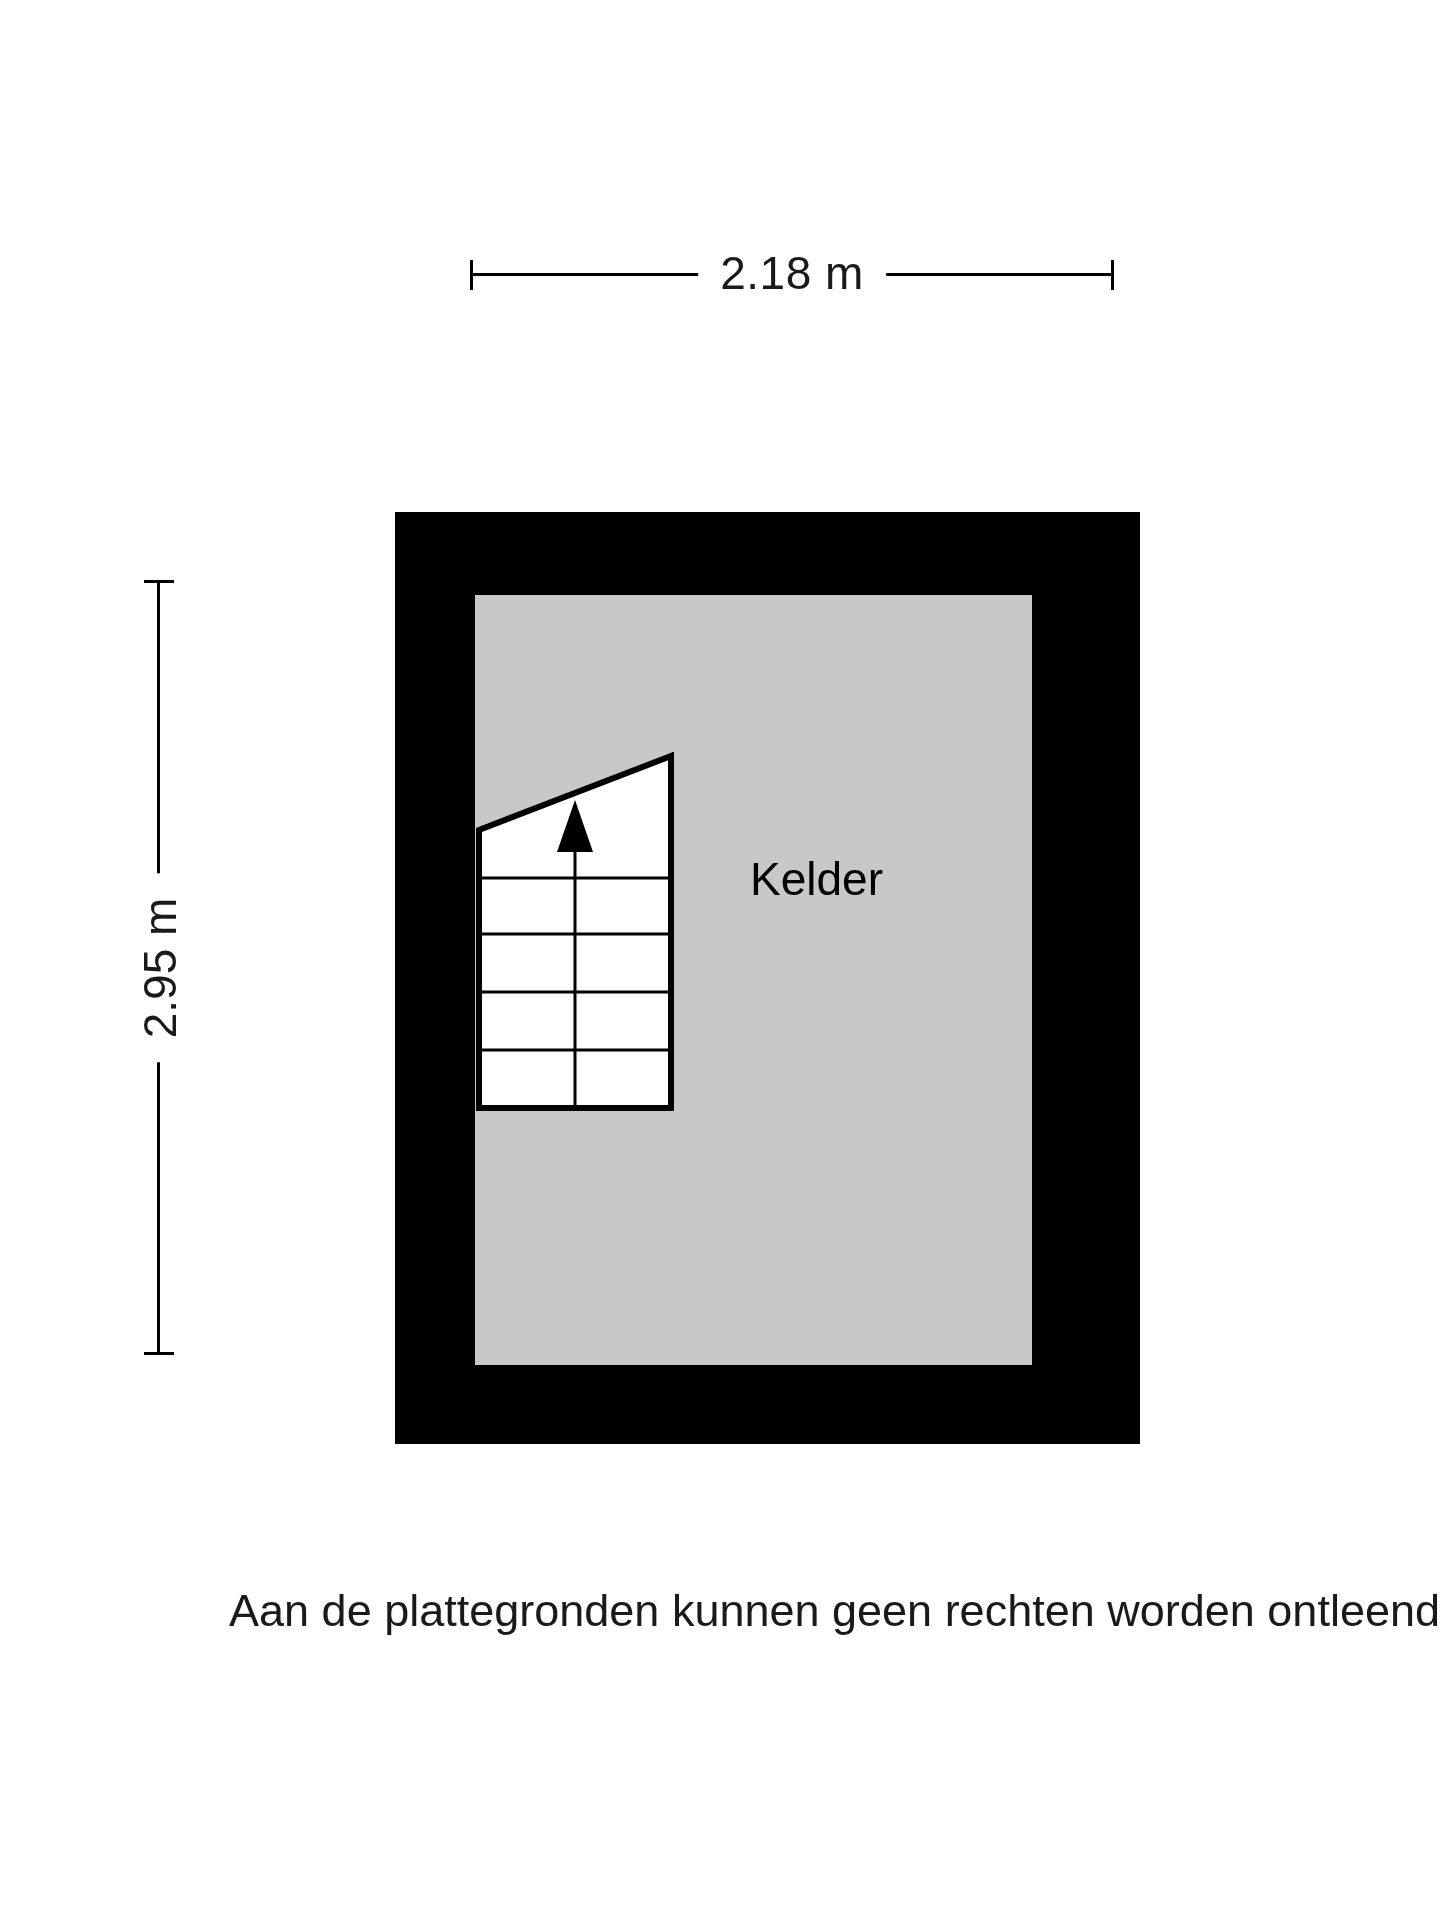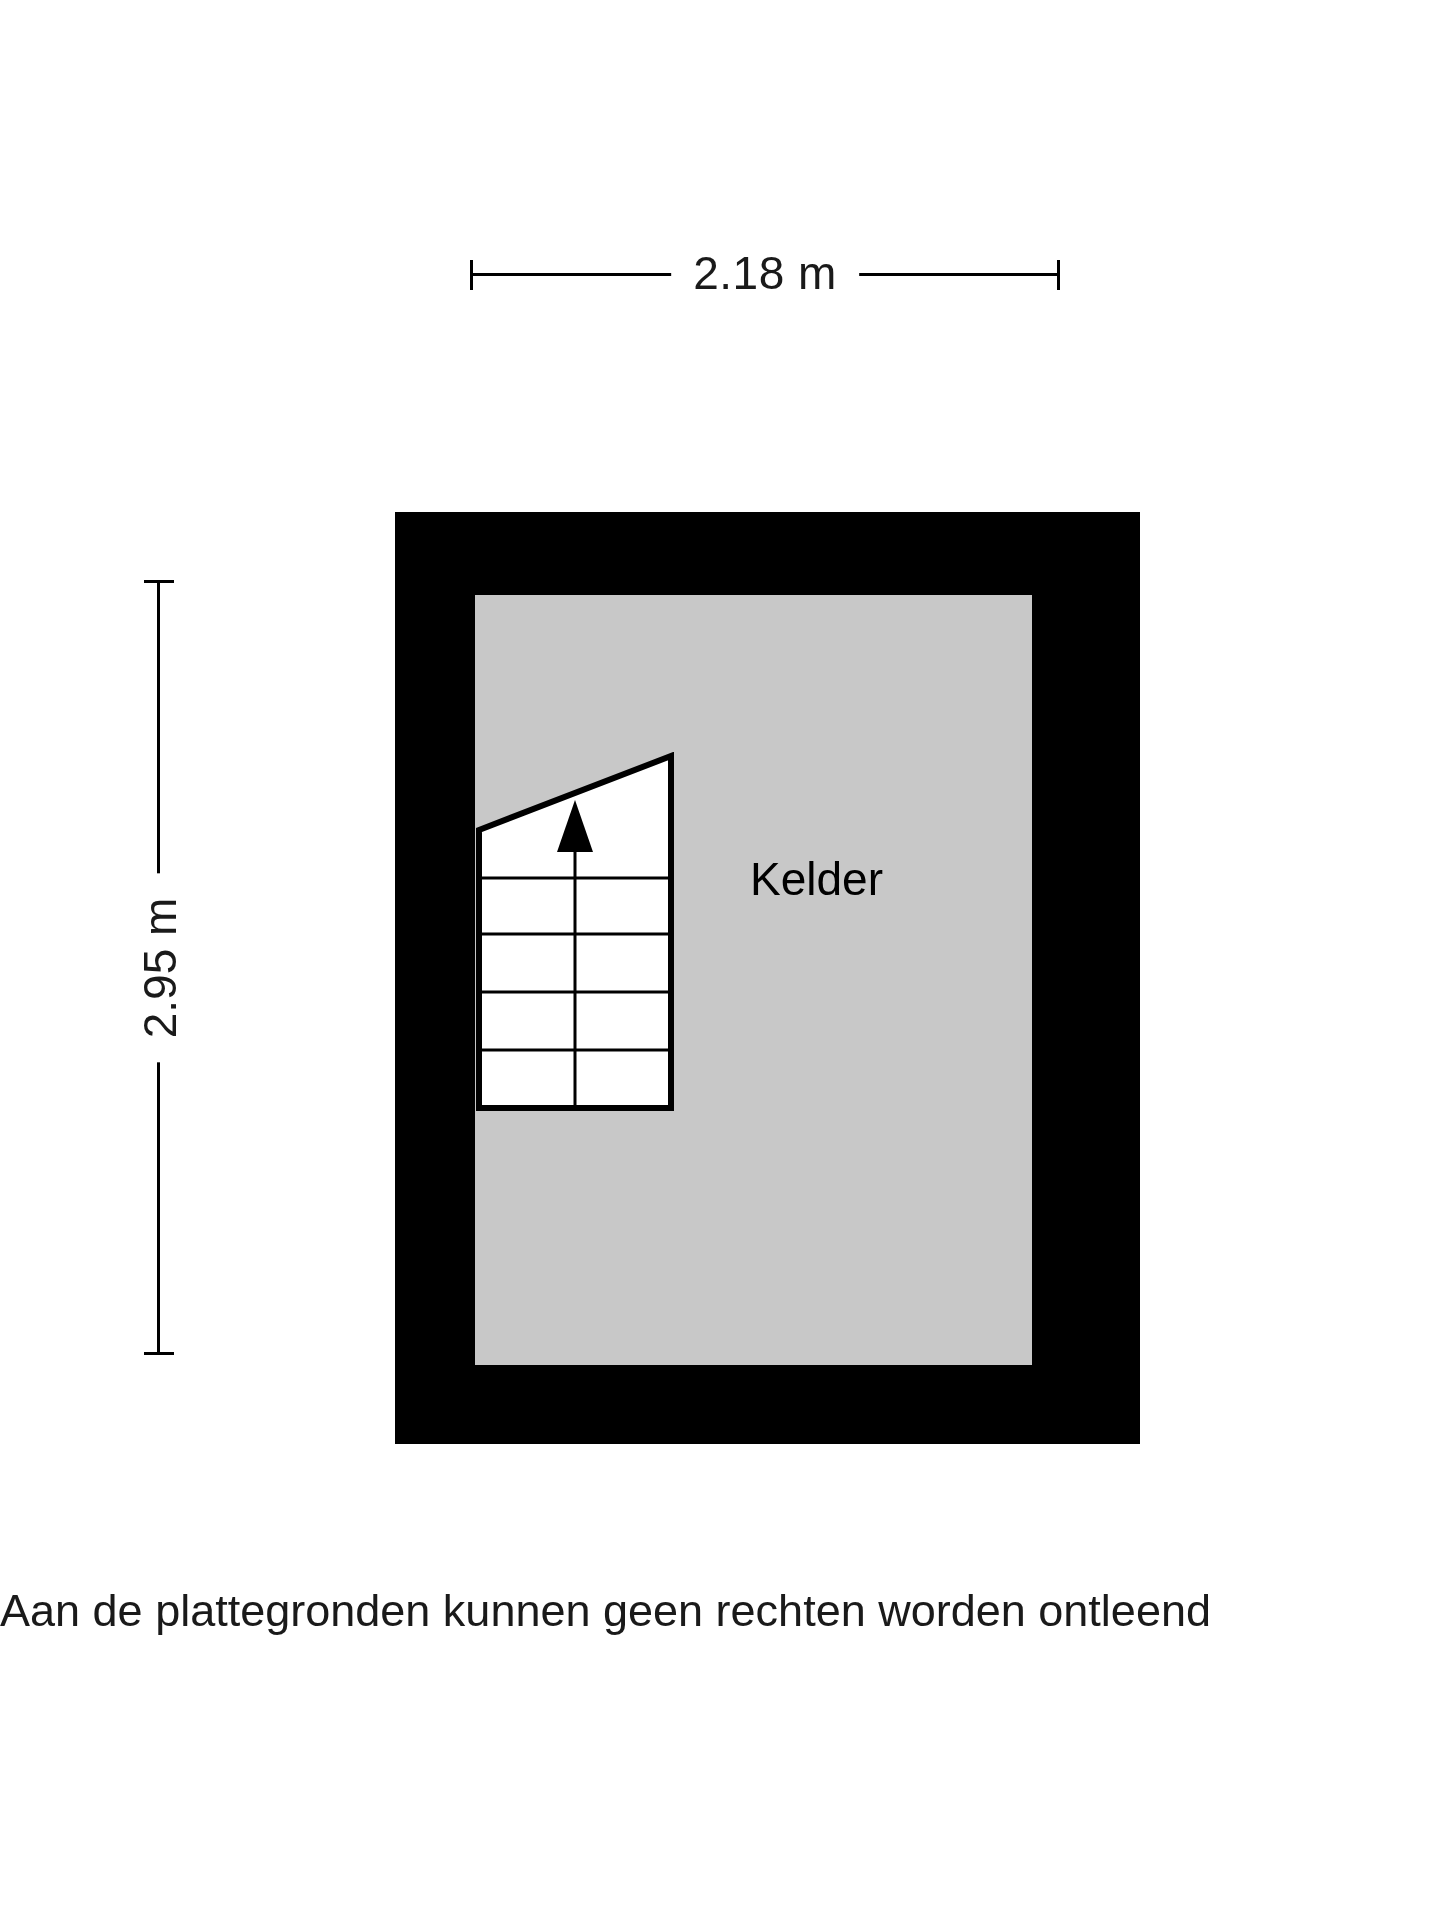--- a/index.html
+++ b/index.html
@@ -14,21 +14,21 @@
     font-family: "Liberation Sans", sans-serif;
     color: #1a1a1a;
     overflow: hidden;
   }
 
   
   #dim-top {
     position: absolute;
     left: 470px;
     top: 240px;
-    width: 590px;
+    width: 644px;
     height: 60px;
   }
   #dim-top .line {
     position: absolute;
     left: 0;
     right: 0;
     top: 33px;
     height: 3px;
     background: #000;
   }
@@ -167,15 +167,15 @@
 
       <line x1="100" y1="96" x2="100" y2="356" stroke="#000000" stroke-width="3"></line>
 
       <polygon points="100,48 118,100 82,100" fill="#000000"></polygon>
     </svg>
   </div>
 
   <div id="room-label">Kelder</div>
 </div>
 
-<div style="position:absolute; left:0; right:0; top:1580px; text-align:left;">
+<div style="position:absolute; left:0; right:0; top:1580px; text-align:right;">
   <div style="font-size:45px; line-height:62px; white-space:nowrap;">Aan de plattegronden kunnen geen rechten worden ontleend</div>
 </div>
 
 </body></html>

